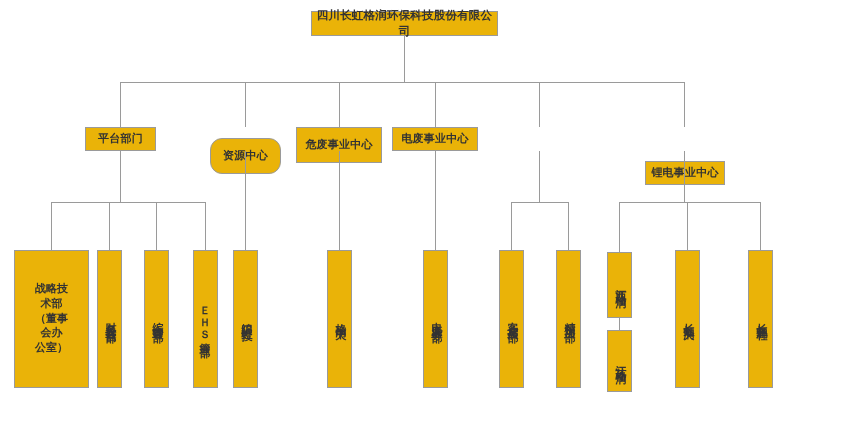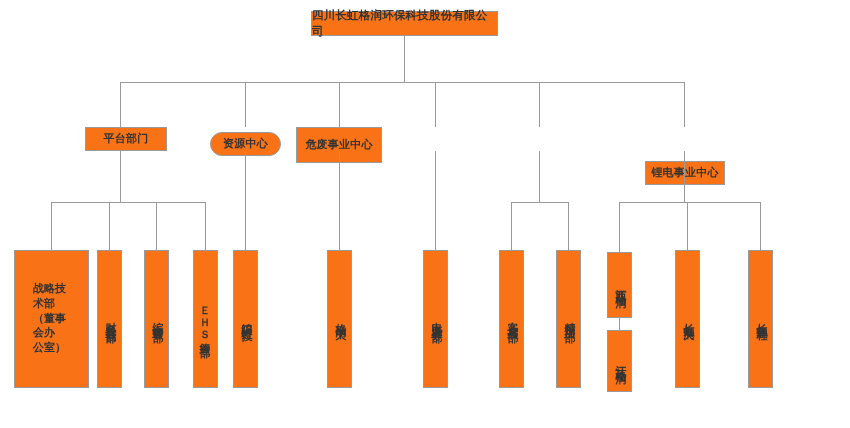--- a/index.html
+++ b/index.html
@@ -16,28 +16,29 @@
   }
   #org-chart {
     position: relative;
     width: 850px;
     height: 428px;
     background: #ffffff;
   }
   .node {
     position: absolute;
     box-sizing: border-box;
-    background: #f97316;
+    background: #eab308;
     border: 1px solid #9a9a9a;
     display: flex;
     align-items: center;
     justify-content: center;
     font-weight: bold;
     color: #333333;
     line-height: 1.35;
+    text-align: center;
   }
   .node.root {
     font-size: 11.5px;
     letter-spacing: 0.2px;
   }
   .node.l2 {
     font-size: 11px;
     letter-spacing: 0.2px;
   }
   .node.leaf-h {
@@ -79,23 +80,24 @@
 
   <div class="line h" style="left:120px; top:82px; width:564px;"></div>
 
   <div class="line v" style="left:120px; top:82px; height:45px;"></div>
   <div class="line v" style="left:245px; top:82px; height:45px;"></div>
   <div class="line v" style="left:339px; top:82px; height:45px;"></div>
   <div class="line v" style="left:435px; top:82px; height:45px;"></div>
   <div class="line v" style="left:539px; top:82px; height:45px;"></div>
   <div class="line v" style="left:684px; top:82px; height:45px;"></div>
 
-  <div class="node l2" style="left:85px; top:127px; width:82px; height:24px;">平台部门</div>
-  <div class="node l2" style="left:210px; top:132px; width:71px; height:24px;border-radius:12px;">资源中心</div>
+  <div class="node l2" style="left:85px; top:127px; width:71px; height:24px;">平台部门</div>
+  <div class="node l2" style="left:210px; top:138px; width:71px; height:36px;border-radius:12px;">资源中心</div>
   <div class="node l2" style="left:296px; top:127px; width:86px; height:36px;">危废事业中心</div>
+  <div class="node l2" style="left:392px; top:127px; width:86px; height:24px;">电废事业中心</div>
   <div class="node l2" style="left:645px; top:127px; width:80px; height:24px;margin-top:34px;">锂电事业中心</div>
 
   <div class="line v" style="left:120px; top:151px; height:51px;"></div>
   <div class="line h" style="left:51px; top:202px; width:155px;"></div>
   <div class="line v" style="left:51px; top:202px; height:48px;"></div>
   <div class="line v" style="left:109px; top:202px; height:48px;"></div>
   <div class="line v" style="left:156px; top:202px; height:48px;"></div>
   <div class="line v" style="left:205px; top:202px; height:48px;"></div>
 
   <div class="node leaf-h" style="left:14px; top:250px; width:75px; height:138px; white-space:pre-line;">战略技术部

